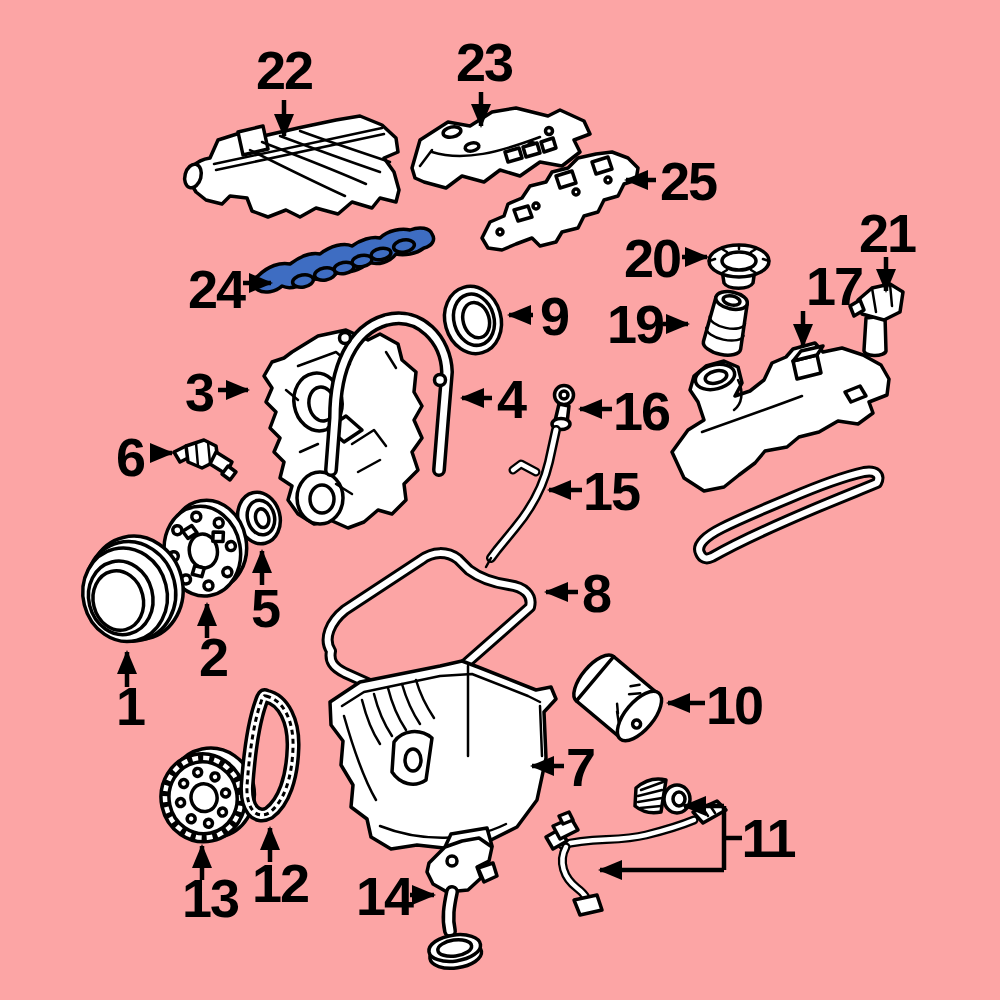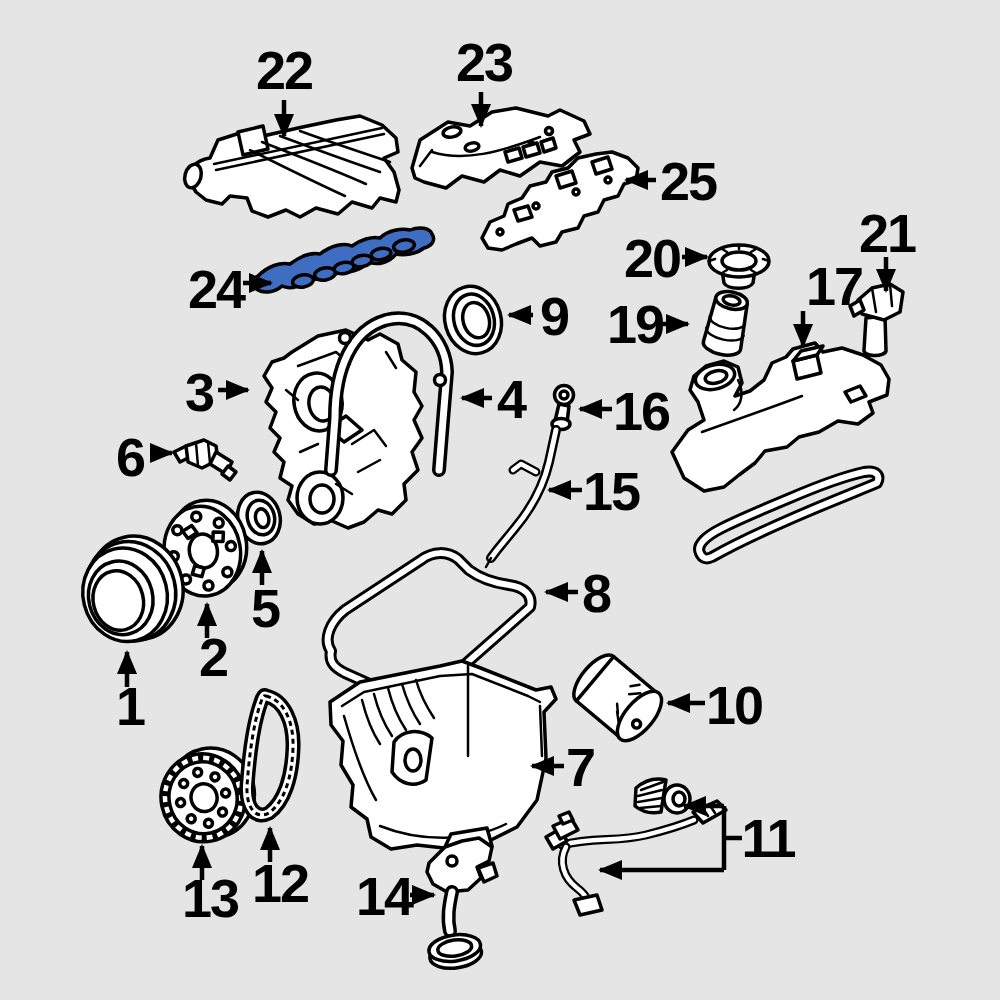--- a/index.html
+++ b/index.html
@@ -1,16 +1,16 @@
 <!DOCTYPE html>
 <html><head>
 <meta charset="utf-8">
 <style>
   html,body{margin:0;padding:0;background:#ffffff;}
-  .stage{position:relative;width:1000px;height:1000px;background:#e5e5e5;overflow:hidden;}
+  .stage{position:relative;width:1000px;height:1000px;background:#fca5a5;overflow:hidden;}
   .stage svg{position:absolute;left:0;top:0;}
   .ln{fill:#ffffff;stroke:#000000;stroke-width:3.5;stroke-linejoin:round;}
   .ln2{fill:none;stroke:#000000;stroke-width:2.5;stroke-linejoin:round;stroke-linecap:round;}
   .bandO{fill:none;stroke:#000000;stroke-width:14;stroke-linejoin:round;stroke-linecap:round;}
   .bandI{fill:none;stroke:#ffffff;stroke-width:7;stroke-linejoin:round;stroke-linecap:round;}
   .bandO2{fill:none;stroke:#000000;stroke-width:12;stroke-linejoin:round;stroke-linecap:round;}
   .bandI2{fill:none;stroke:#ffffff;stroke-width:6;stroke-linejoin:round;stroke-linecap:round;}
   .bandO3{fill:none;stroke:#000000;stroke-width:10;stroke-linejoin:round;stroke-linecap:round;}
   .bandI3{fill:none;stroke:#ffffff;stroke-width:5;stroke-linejoin:round;stroke-linecap:round;}
   .bandO4{fill:none;stroke:#000000;stroke-width:9;stroke-linejoin:round;stroke-linecap:round;}

